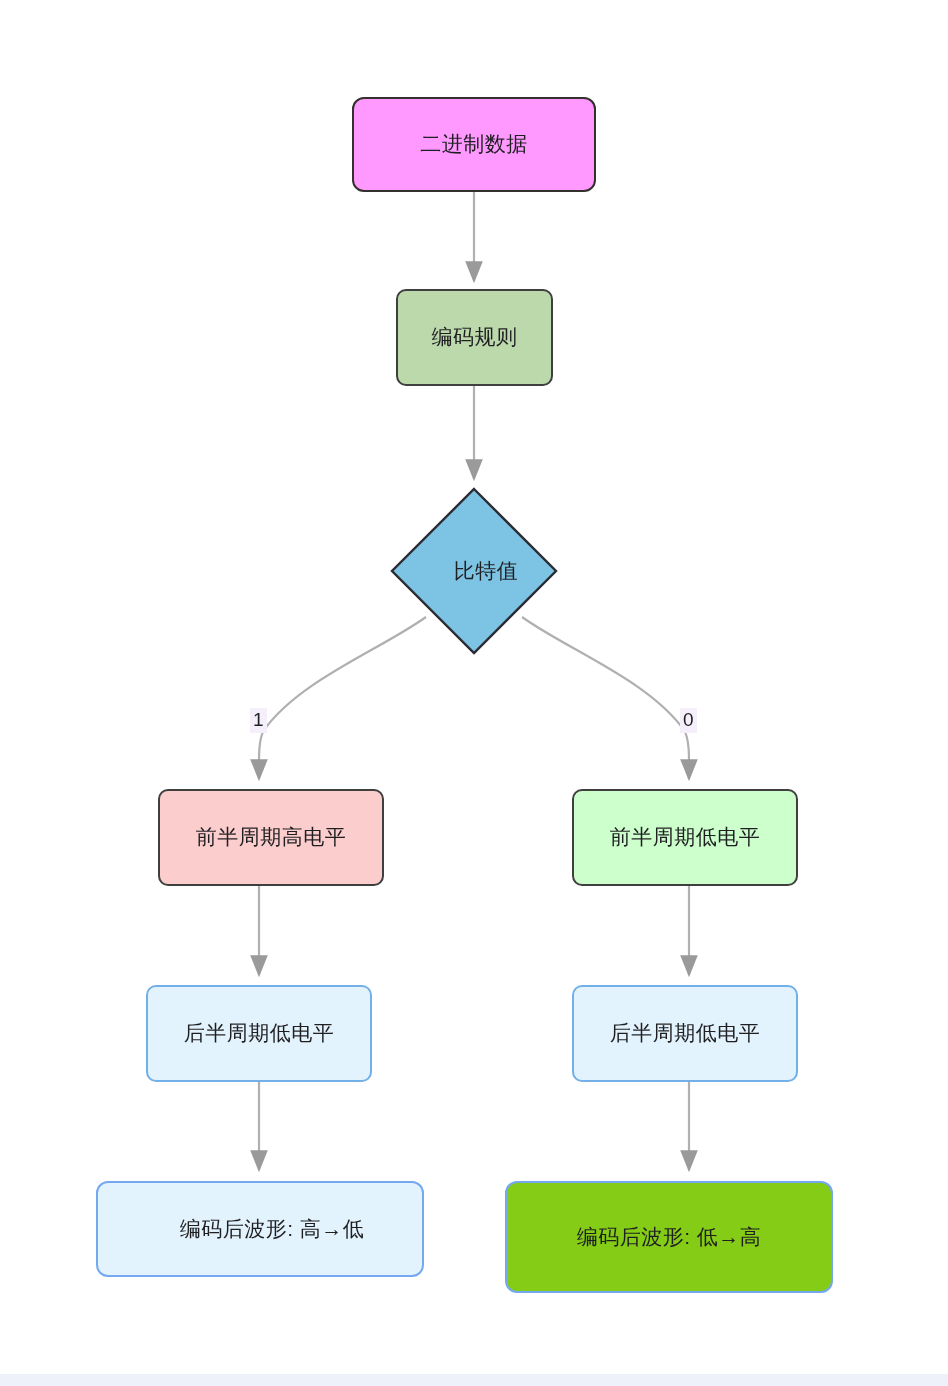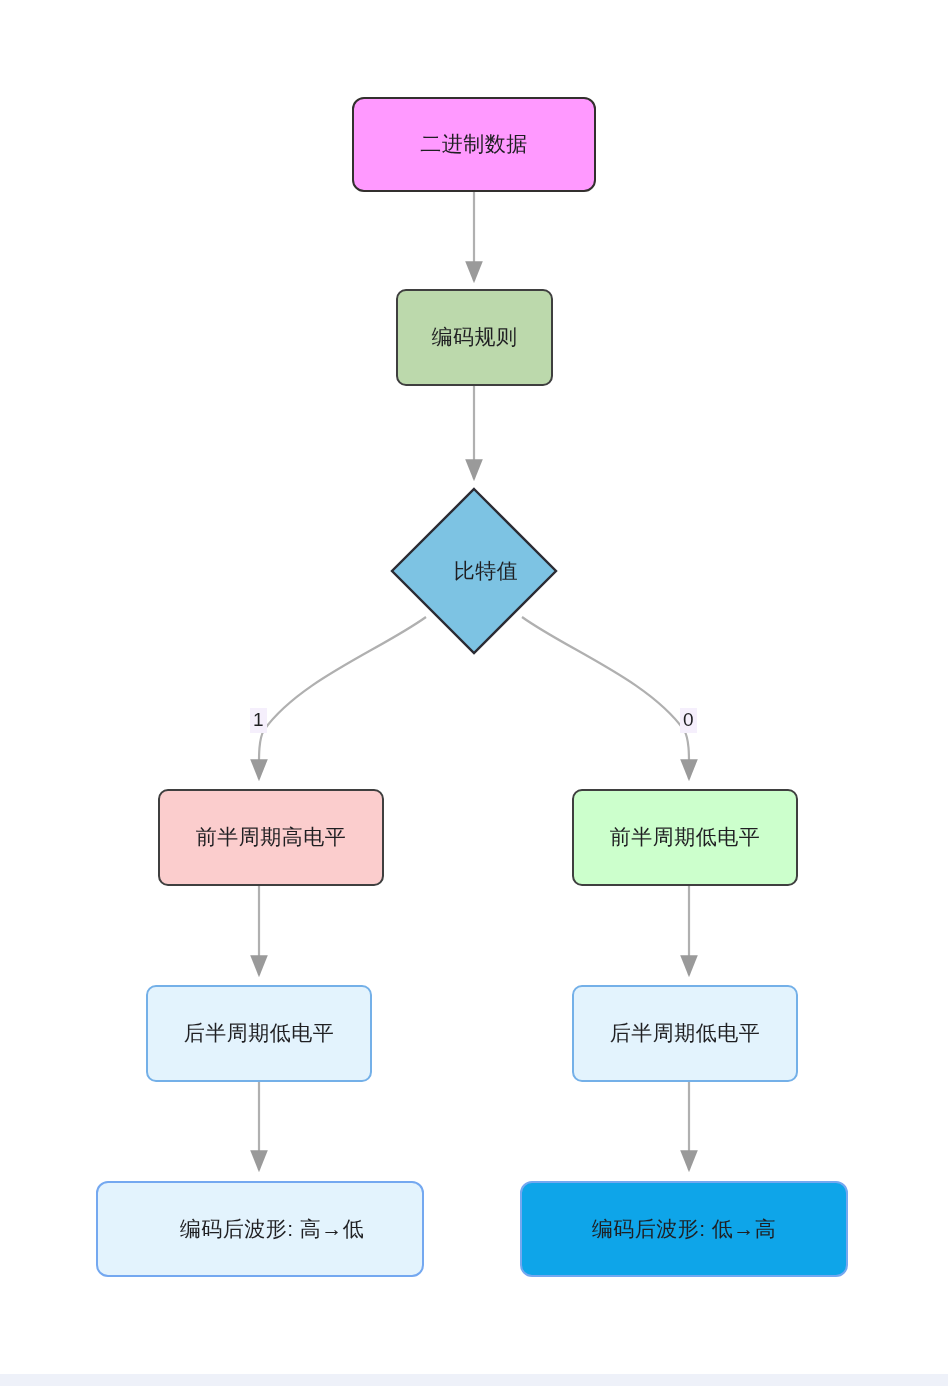--- a/index.html
+++ b/index.html
@@ -142,16 +142,16 @@
     <div class="node n-rect-round" style="left:146px; top:789px; width:226px; height:97px; background:#fbcdcd; border-color:#3f3f3f;margin-left:12px;">前半周期高电平</div>
 
     <div class="node n-rect-round" style="left:146px; top:985px; width:226px; height:97px; background:#e3f3fd; border-color:#74b0e8;">后半周期低电平</div>
 
     <div class="node n-rect-round" style="left:572px; top:789px; width:226px; height:97px; background:#ccffcc; border-color:#3f3f3f;">前半周期低电平</div>
 
     <div class="node n-rect-round" style="left:572px; top:985px; width:226px; height:97px; background:#e3f3fd; border-color:#74b0e8;">后半周期低电平</div>
 
     <div class="node n-rect-sharp" style="left:96px; top:1181px; width:328px; height:96px; background:#e3f3fd; border-color:#74a8f0;padding-left:24px;">编码后波形: 高→低</div>
 
-    <div class="node n-rect-sharp" style="left:520px; top:1181px; width:328px; height:96px; background:#0ea5e9; border-color:#74a8f0;">编码后波形: 低→高</div>
+    <div class="node n-rect-sharp" style="left:505px; top:1181px; width:328px; height:112px; background:#84cc16; border-color:#74a8f0;">编码后波形: 低→高</div>
 
   </div>
 </div>
 
 </body></html>

